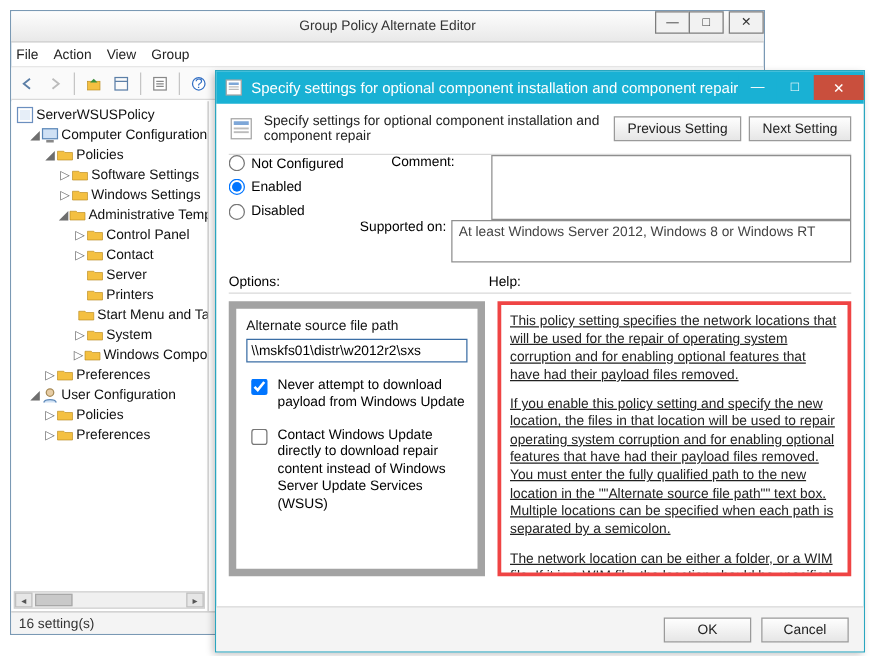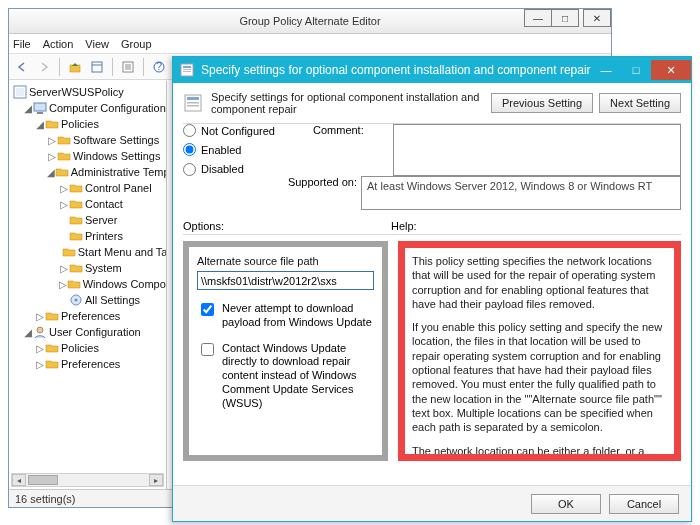--- a/index.html
+++ b/index.html
@@ -83,21 +83,21 @@
   .cols-head .right { flex: 1; }
 
   .cols { display: flex; gap: 10px; margin-top: 6px; height: 220px; }
   .opt-pane { width: 205px; border: 6px solid #a3a3a3; background: #fff; padding: 8px 8px; overflow: hidden; }
   .opt-pane .field-label { margin-bottom: 4px; color: #111; }
   .opt-pane input[type=text] { width: 100%; border: 1px solid #3b6ea5; height: 19px; padding: 1px 3px; font-size: 11px; outline: none; }
   .opt-chk { display: flex; align-items: flex-start; gap: 5px; margin-top: 12px; }
   .opt-chk input { margin-top: 1px; }
   .opt-chk label { line-height: 1.25; }
 
-  .help-pane { flex: 1; border: 7px solid #ef4444; background: #fff; padding: 6px 7px; overflow: hidden; font-size: 10.5px; color: #222; line-height: 1.3; }
+  .help-pane { flex: 1; border: 3px solid #ef4444; background: #fff; padding: 6px 7px; overflow: hidden; font-size: 10.5px; color: #222; line-height: 1.3; text-decoration: underline; }
   .help-pane p { margin: 0 0 9px 0; }
 
   .dlg-foot { position: absolute; left: 0; right: 0; bottom: 0; height: 36px; display: flex; align-items: center; justify-content: flex-end; gap: 8px; padding: 0 12px; border-top: 1px solid #d9d9d9; background: #f4f4f4; }
 </style>
 </head>
 <body>
 
 <div class="editor">
   <div class="editor-titlebar">
     <span class="title">Group Policy Alternate Editor</span>
@@ -276,30 +276,20 @@
             <span class="lbl">System</span>
           </div>
         <div class="tree-row" style="padding-left:46px">
             <span class="tw">▷</span>
             <span class="ic">
               <svg width="14" height="12">
                 <path d="M1 3h5l1 1h6v6H1z" class="folder"></path>
               </svg>
             </span>
             <span class="lbl">Windows Components</span>
-          </div>
-        <div class="tree-row" style="padding-left:46px">
-            <span class="tw">&nbsp;</span>
-            <span class="ic">
-              <svg width="14" height="14">
-                <circle cx="7" cy="7" r="5" fill="#d9e6f4" stroke="#6b8fbf"></circle>
-                <circle cx="7" cy="7" r="1.5" fill="#6b8fbf"></circle>
-              </svg>
-            </span>
-            <span class="lbl">All Settings</span>
           </div>
         <div class="tree-row" style="padding-left:22px">
             <span class="tw">▷</span>
             <span class="ic">
               <svg width="14" height="12">
                 <path d="M1 3h5l1 1h6v6H1z" class="folder"></path>
               </svg>
             </span>
             <span class="lbl">Preferences</span>
           </div>
@@ -413,21 +403,21 @@
     <div class="cols">
       <div class="opt-pane">
         <div class="field-label">Alternate source file path</div>
         <input type="text" value="\\mskfs01\distr\w2012r2\sxs" style="">
         <div class="opt-chk">
           <input type="checkbox" checked="" style="">
           <label>Never attempt to download payload from Windows Update</label>
         </div>
         <div class="opt-chk">
           <input type="checkbox" style="">
-          <label>Contact Windows Update directly to download repair content instead of Windows Comment Update Services (WSUS)</label>
+          <label>Contact Windows Update directly to download repair content instead of Windows Server Update Services (WSUS)</label>
         </div>
       </div>
 
       <div class="help-pane">
         <p>This policy setting specifies the network locations that will be used for the repair of operating system corruption and for enabling optional features that have had their payload files removed.</p>
         <p>If you enable this policy setting and specify the new location, the files in that location will be used to repair operating system corruption and for enabling optional features that have had their payload files removed. You must enter the fully qualified path to the new location in the ""Alternate source file path"" text box. Multiple locations can be specified when each path is separated by a semicolon.</p>
         <p>The network location can be either a folder, or a WIM file. If it is a WIM file, the location should be specified by prefixing the path with "wim:" and include the index of the image to use in the WIM file. For example "wim:\\server\share\install.wim:3".</p>
 
       </div>
     </div>

